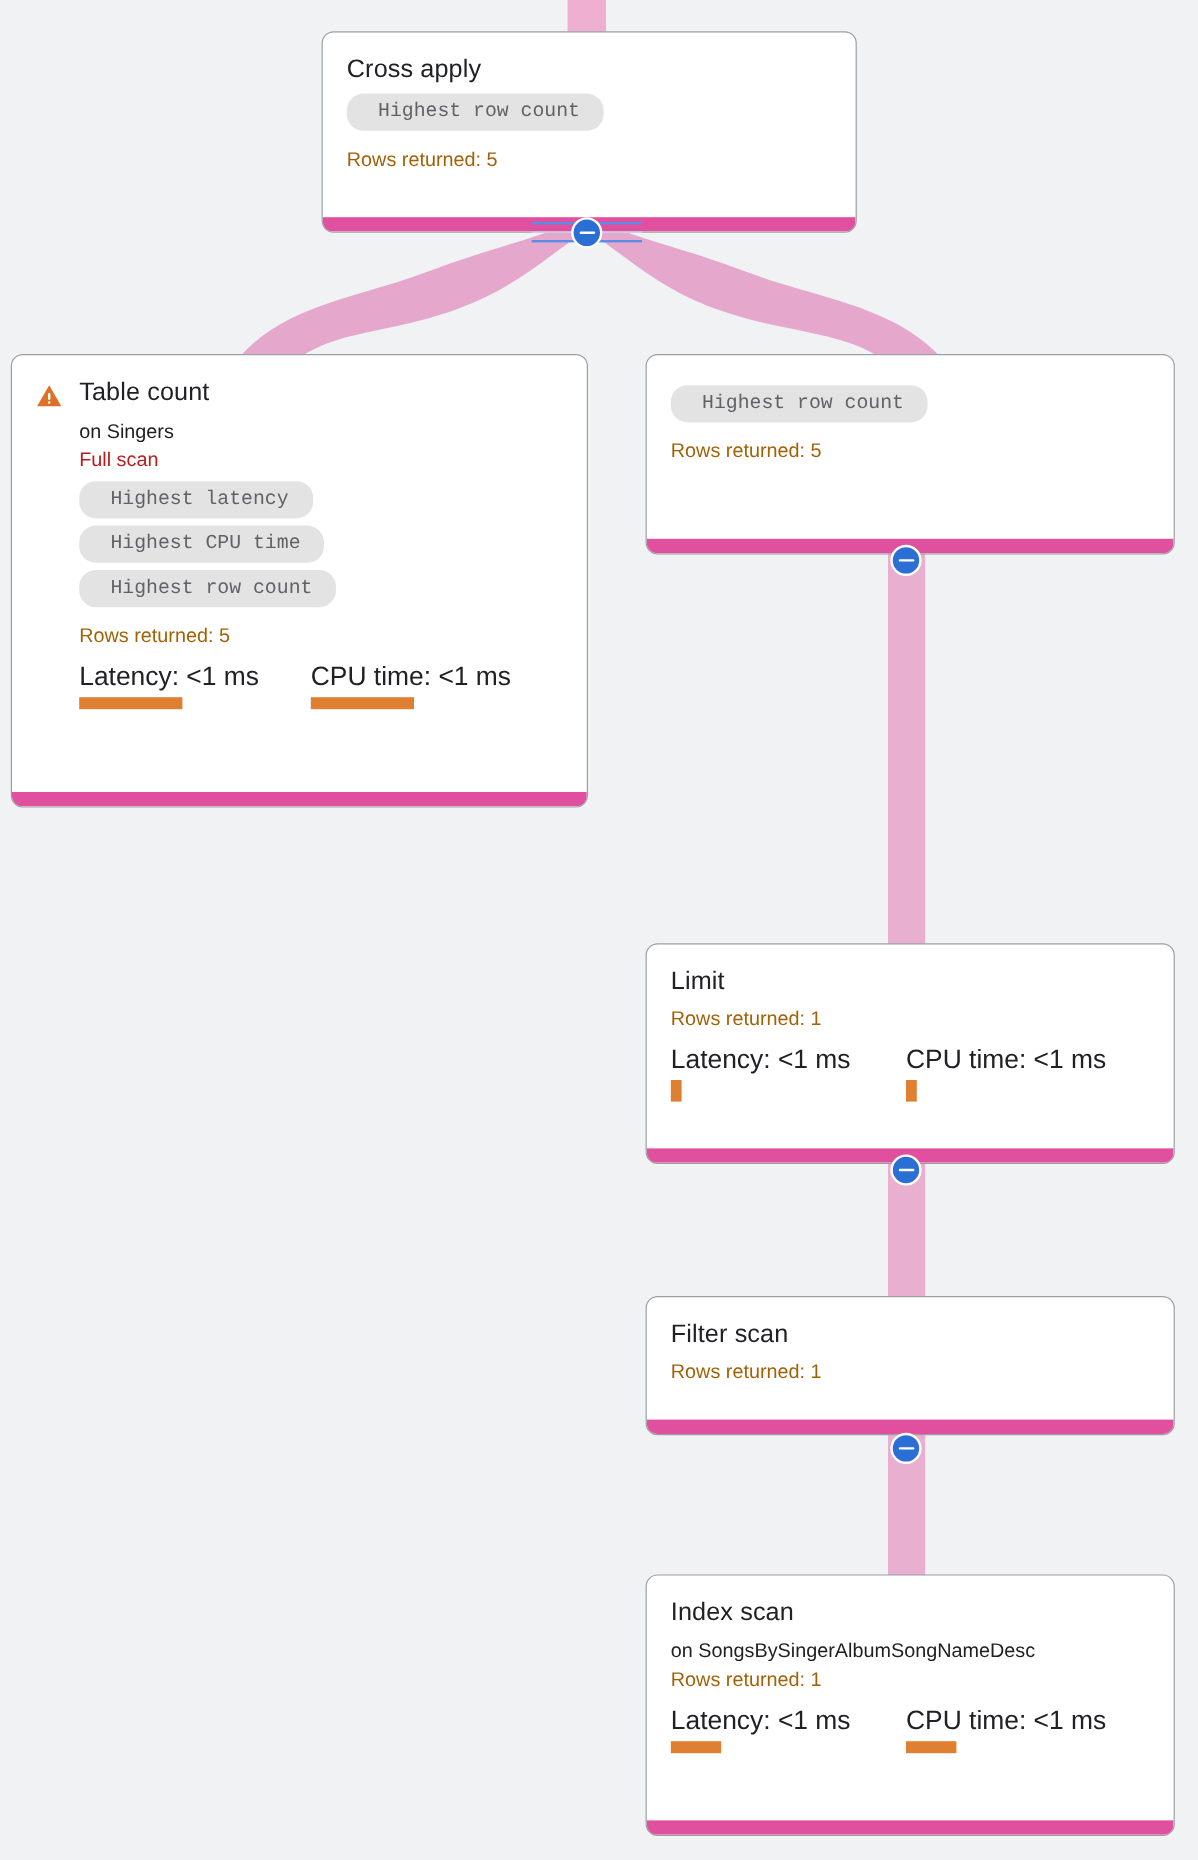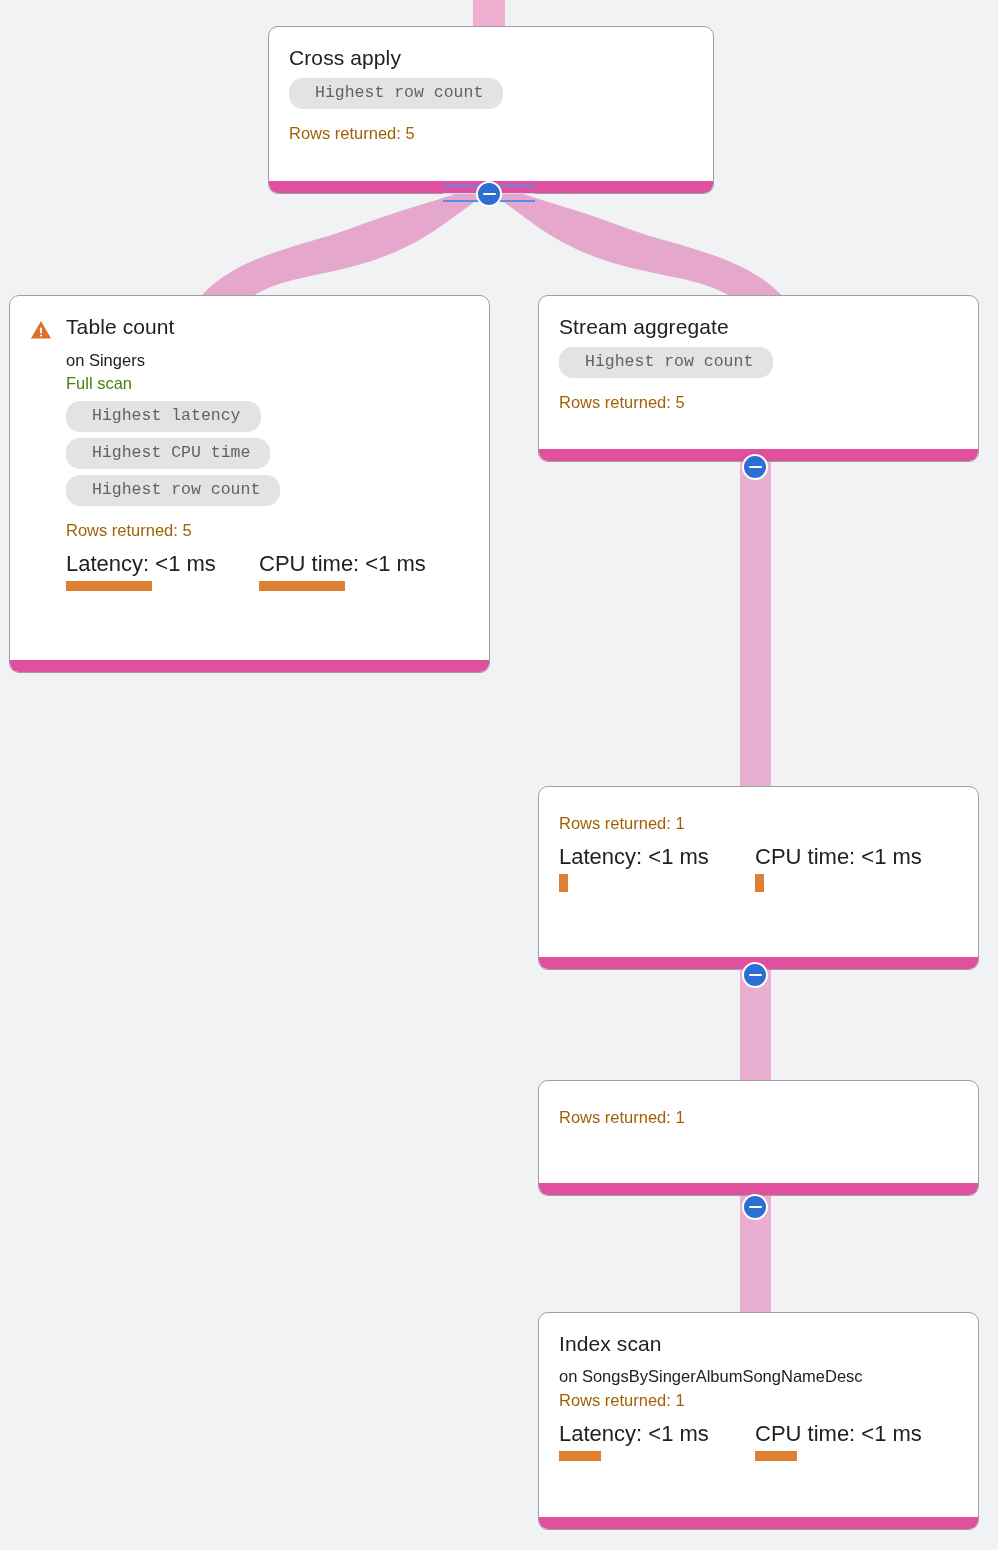--- a/index.html
+++ b/index.html
@@ -74,21 +74,21 @@
     letter-spacing: .1px;
   }
 
   .subline {
     font-size: 16.5px;
     line-height: 22px;
     color: #202124;
     margin-top: 8px;
   }
   .subline.muted {
-    color: #4d7c0f;
+    color: #b91c1c;
     margin-top: 1px;
   }
   .rows-line {
     font-size: 16.5px;
     line-height: 22px;
     color: #a16207;
     margin-top: 7px;
   }
 
   .chips {
@@ -242,37 +242,37 @@
             <span class="metric-bar" style="width:86px; height:10px;"></span>
           </div>
         </div>
       </div>
     </div>
     <div class="node-footer"></div>
   </div>
 
   <div class="node" style="left:538px; top:295px; width:441px; height:167px;">
     <div class="node-body">
-      <div class="title-row">
-        <div class="node-title">Stream aggregate</div>
-      </div>
       <div class="chips">
         <span class="chip">Highest row count</span>
       </div>
       <div class="rows-line">Rows returned: 5</div>
     </div>
     <div class="node-footer"></div>
   </div>
 
   <div class="collapse-btn" style="left:742px; top:454px;">
     <span class="minus"></span>
   </div>
 
   <div class="node" style="left:538px; top:786px; width:441px; height:184px;">
     <div class="node-body">
+      <div class="title-row">
+        <div class="node-title">Limit</div>
+      </div>
       <div class="rows-line">Rows returned: 1</div>
       <div class="metrics">
         <div class="metric" style="width:196px;">
           <span class="metric-label">Latency: &lt;1 ms</span>
           <span class="metric-bar" style="width:9px; height:18px;"></span>
         </div>
         <div class="metric">
           <span class="metric-label">CPU time: &lt;1 ms</span>
           <span class="metric-bar" style="width:9px; height:18px;"></span>
         </div>
@@ -280,20 +280,23 @@
     </div>
     <div class="node-footer"></div>
   </div>
 
   <div class="collapse-btn" style="left:742px; top:962px;">
     <span class="minus"></span>
   </div>
 
   <div class="node" style="left:538px; top:1080px; width:441px; height:116px;">
     <div class="node-body">
+      <div class="title-row">
+        <div class="node-title">Filter scan</div>
+      </div>
       <div class="rows-line">Rows returned: 1</div>
     </div>
     <div class="node-footer"></div>
   </div>
 
   <div class="collapse-btn" style="left:742px; top:1194px;">
     <span class="minus"></span>
   </div>
 
   <div class="node" style="left:538px; top:1312px; width:441px; height:218px;">

